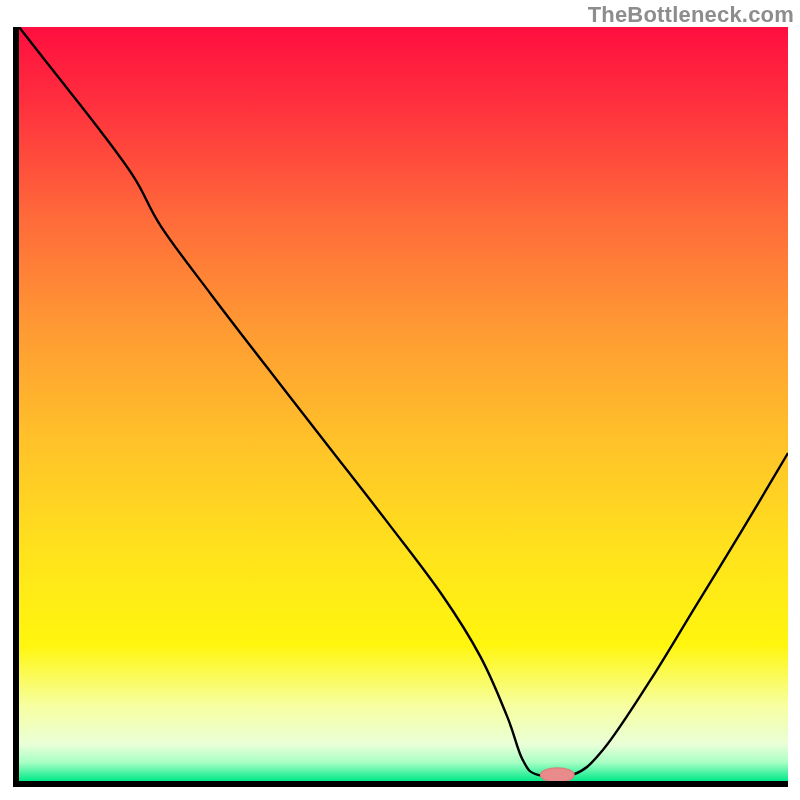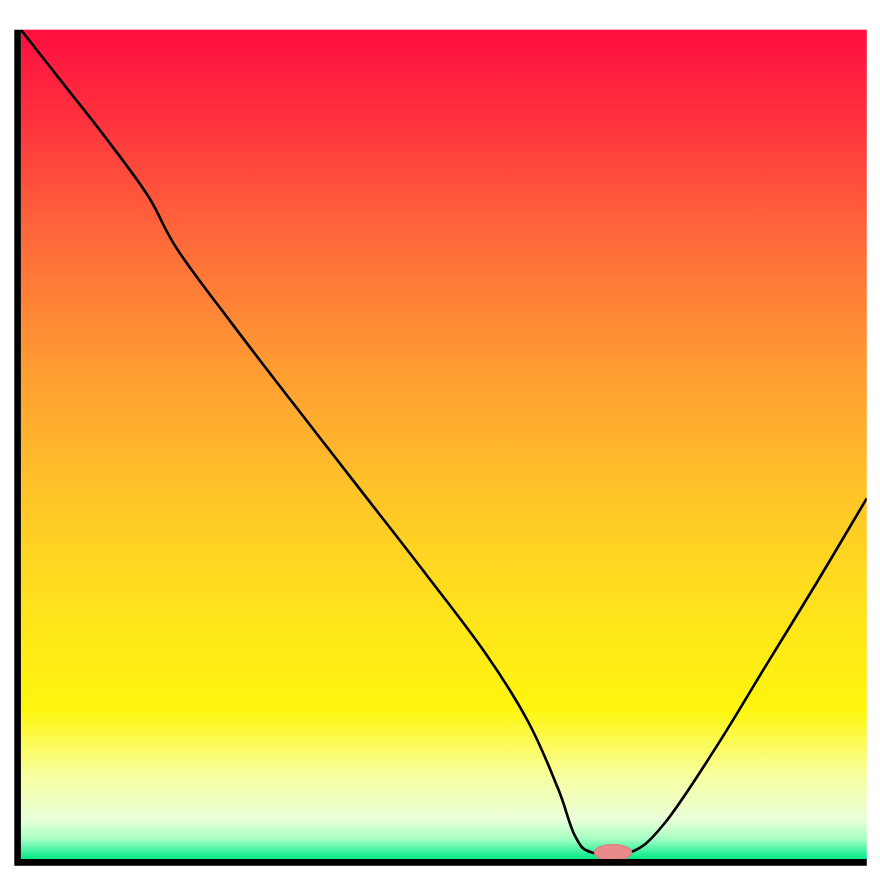--- a/index.html
+++ b/index.html
@@ -54,13 +54,14 @@
     </defs>
 
     <rect id="plot-bg" x="19" y="27" width="769" height="754" fill="url(#bg-grad)"></rect>
 
     <path id="curve" fill="none" stroke-width="2.4" clip-path="url(#plot-clip)" d="M 19 27 C 25.921 35.821799999999996, 43.608000000000004 58.366399999999956, 57.45 76.00999999999996 C 71.292 93.65359999999997, 82.058 106.69780000000002, 95.9 125.02000000000001 C 109.742 143.34220000000002, 122.5843 159.47779999999995, 134.35 177.79999999999995 C 146.1157 196.12219999999996, 147.42299999999997 205.7734, 161.265 226.81 C 175.107 247.8466, 192.5633 269.83324, 211.25 294.66999999999996 C 229.9367 319.50675999999993, 244.31700000000004 337.91944, 265.08000000000004 364.792 C 285.843 391.66455999999994, 304.4528 415.46079999999995, 326.6 443.96199999999993 C 348.7472 472.4631999999999, 367.357 495.98799999999994, 388.12 523.132 C 408.883 550.276, 425.3396000000001 570.7395600000001, 441.95000000000005 594.7620000000001 C 458.5604 618.78444, 468.6343 634.60336, 480.4 656.5899999999999 C 492.16569999999996 678.5766399999999, 499.7019 698.31636, 507.315 716.9100000000001 C 514.9281 735.5036400000001, 517.1582 749.4375600000001, 522.6949999999999 759.888 C 528.2317999999999 770.33844, 529.0777 772.2536, 538.075 774.968 C 547.0723 777.6823999999999, 560.9142999999999 779.5824799999999, 572.68 774.968 C 584.4457 770.35352, 589.5980000000001 766.16128, 603.44 749.332 C 617.282 732.50272, 632.9695999999999 707.2588, 649.5799999999999 681.472 C 666.1904 655.6852, 679.1096 633.216, 695.72 606.072 C 712.3304 578.928, 725.2496 558.22316, 741.86 530.672 C 758.4704 503.12084000000004, 779.6948 466.98915999999997, 788 453.00999999999993" stroke="#000000"></path>
 
     <ellipse id="marker" cx="557.3" cy="774.968" rx="16.918000000000003" ry="7.163" stroke-width="1.2" fill="#e98b8b" stroke="#de7d7d"></ellipse>
 
     <path id="axes" fill="none" stroke-linecap="butt" stroke="#000000" stroke-width="6" d="M 16 27 L 16 784 L 788 784"></path>
   </svg>
+  <div class="watermark">TheBottleneck.com</div>
 </div>
 
 </body></html>

